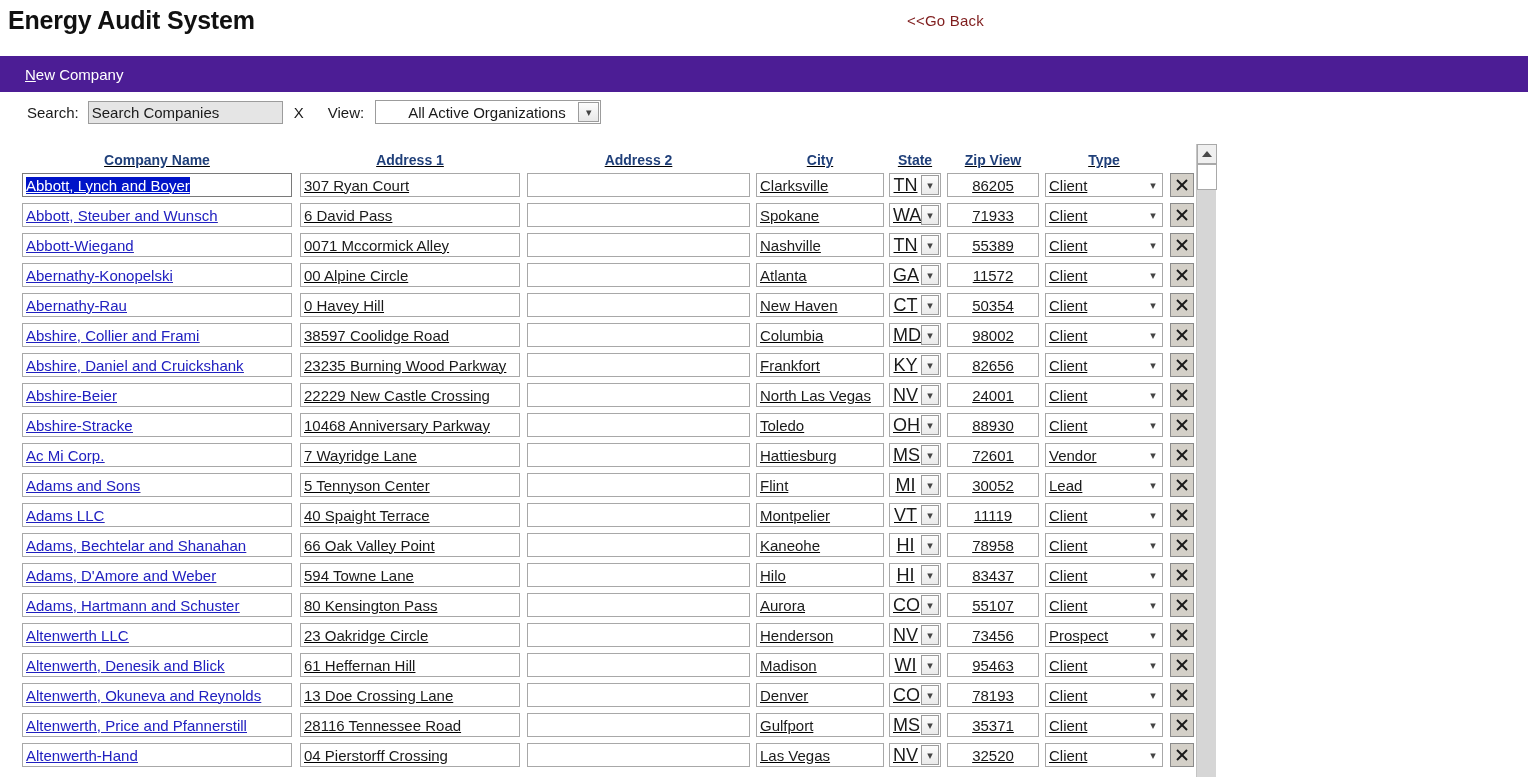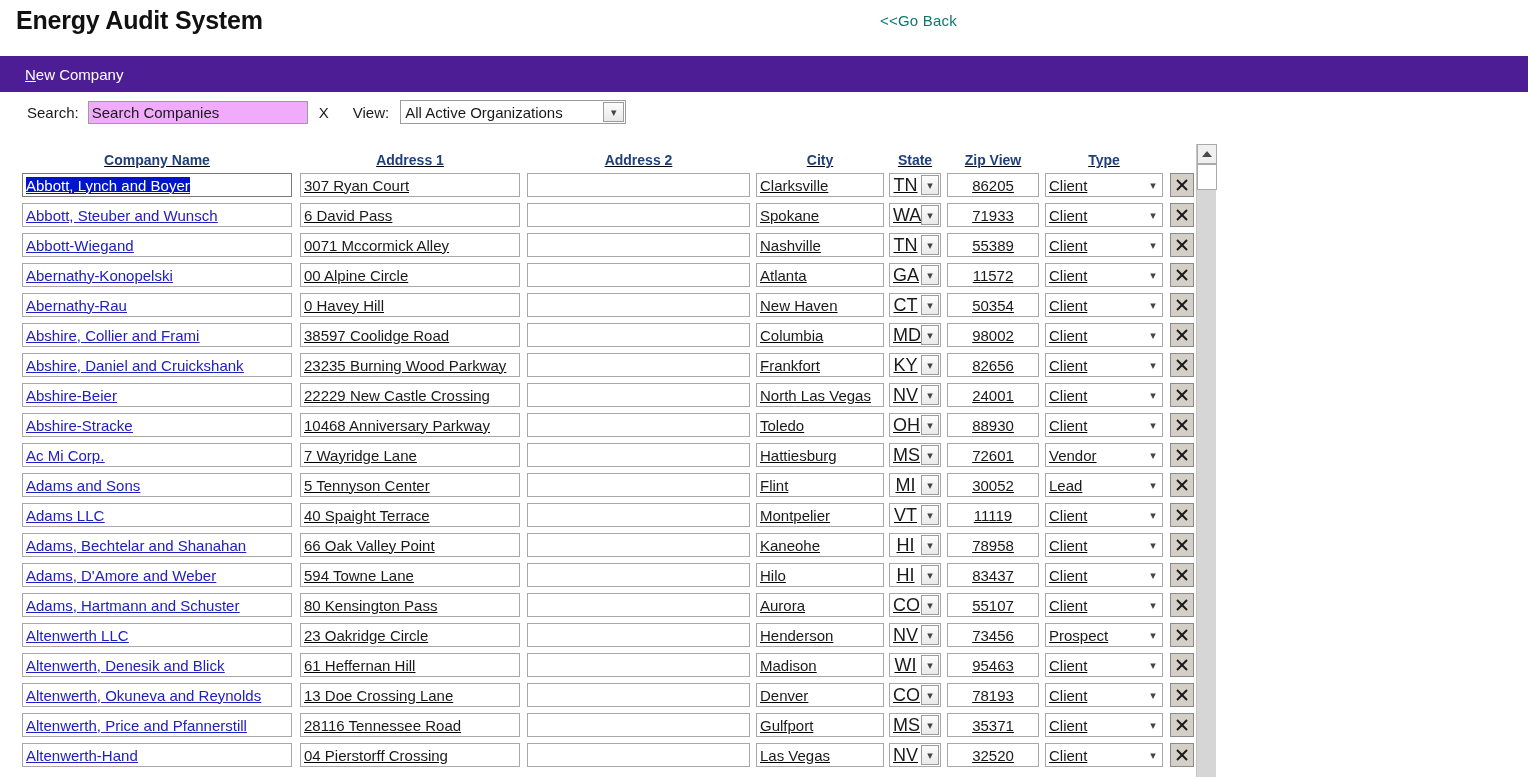--- a/index.html
+++ b/index.html
@@ -13,31 +13,31 @@
   * { box-sizing: border-box; }
 
   
   .app-header {
     position: relative;
     height: 56px;
     background: #ffffff;
   }
   .app-title {
     position: absolute;
-    left: 16px; top: 6px;
+    left: 8px; top: 6px;
     font-size: 25px;
     font-weight: bold;
     color: #111111;
     letter-spacing: -0.2px;
   }
   .go-back {
     position: absolute;
-    left: 880px; top: 12px;
+    left: 907px; top: 12px;
     font-size: 15px;
-    color: #0f766e;
+    color: #7f1d1d;
     text-decoration: none;
     letter-spacing: 0.2px;
   }
 
   
   .navbar {
     height: 36px;
     background: #4c1d95;
     display: flex;
     align-items: center;
@@ -61,28 +61,28 @@
     padding-left: 27px;
     gap: 0;
     background: #ffffff;
   }
   .toolbar-label {
     font-size: 15px;
     color: #1a1a1a;
   }
   .search-input {
     margin-left: 9px;
-    width: 220px;
+    width: 195px;
     height: 23px;
     font-family: "Liberation Sans", sans-serif;
     font-size: 15px;
     color: #1a1a1a;
     padding: 0 3px;
     border: 1px solid #9c9c9c;
-    background: #f0abfc;
+    background: #e5e5e5;
     outline: none;
   }
   .clear-x {
     margin-left: 11px;
     font-size: 15px;
     color: #1a1a1a;
     cursor: default;
     user-select: none;
   }
   .view-label { margin-left: 24px; }
@@ -94,20 +94,21 @@
     border: 1px solid #9c9c9c;
     background: #ffffff;
     display: flex;
     align-items: center;
   }
   .view-select-text {
     font-size: 15px;
     color: #1a1a1a;
     padding-left: 4px;
     white-space: nowrap;
+    margin-left: 28px;
   }
   .view-arrow-btn {
     position: absolute;
     right: 1px; top: 1px;
     width: 21px; height: 20px;
     background: linear-gradient(#fdfdfd, #e8e8e8);
     border: 1px solid #9c9c9c;
     display: flex;
     align-items: center;
     justify-content: center;

